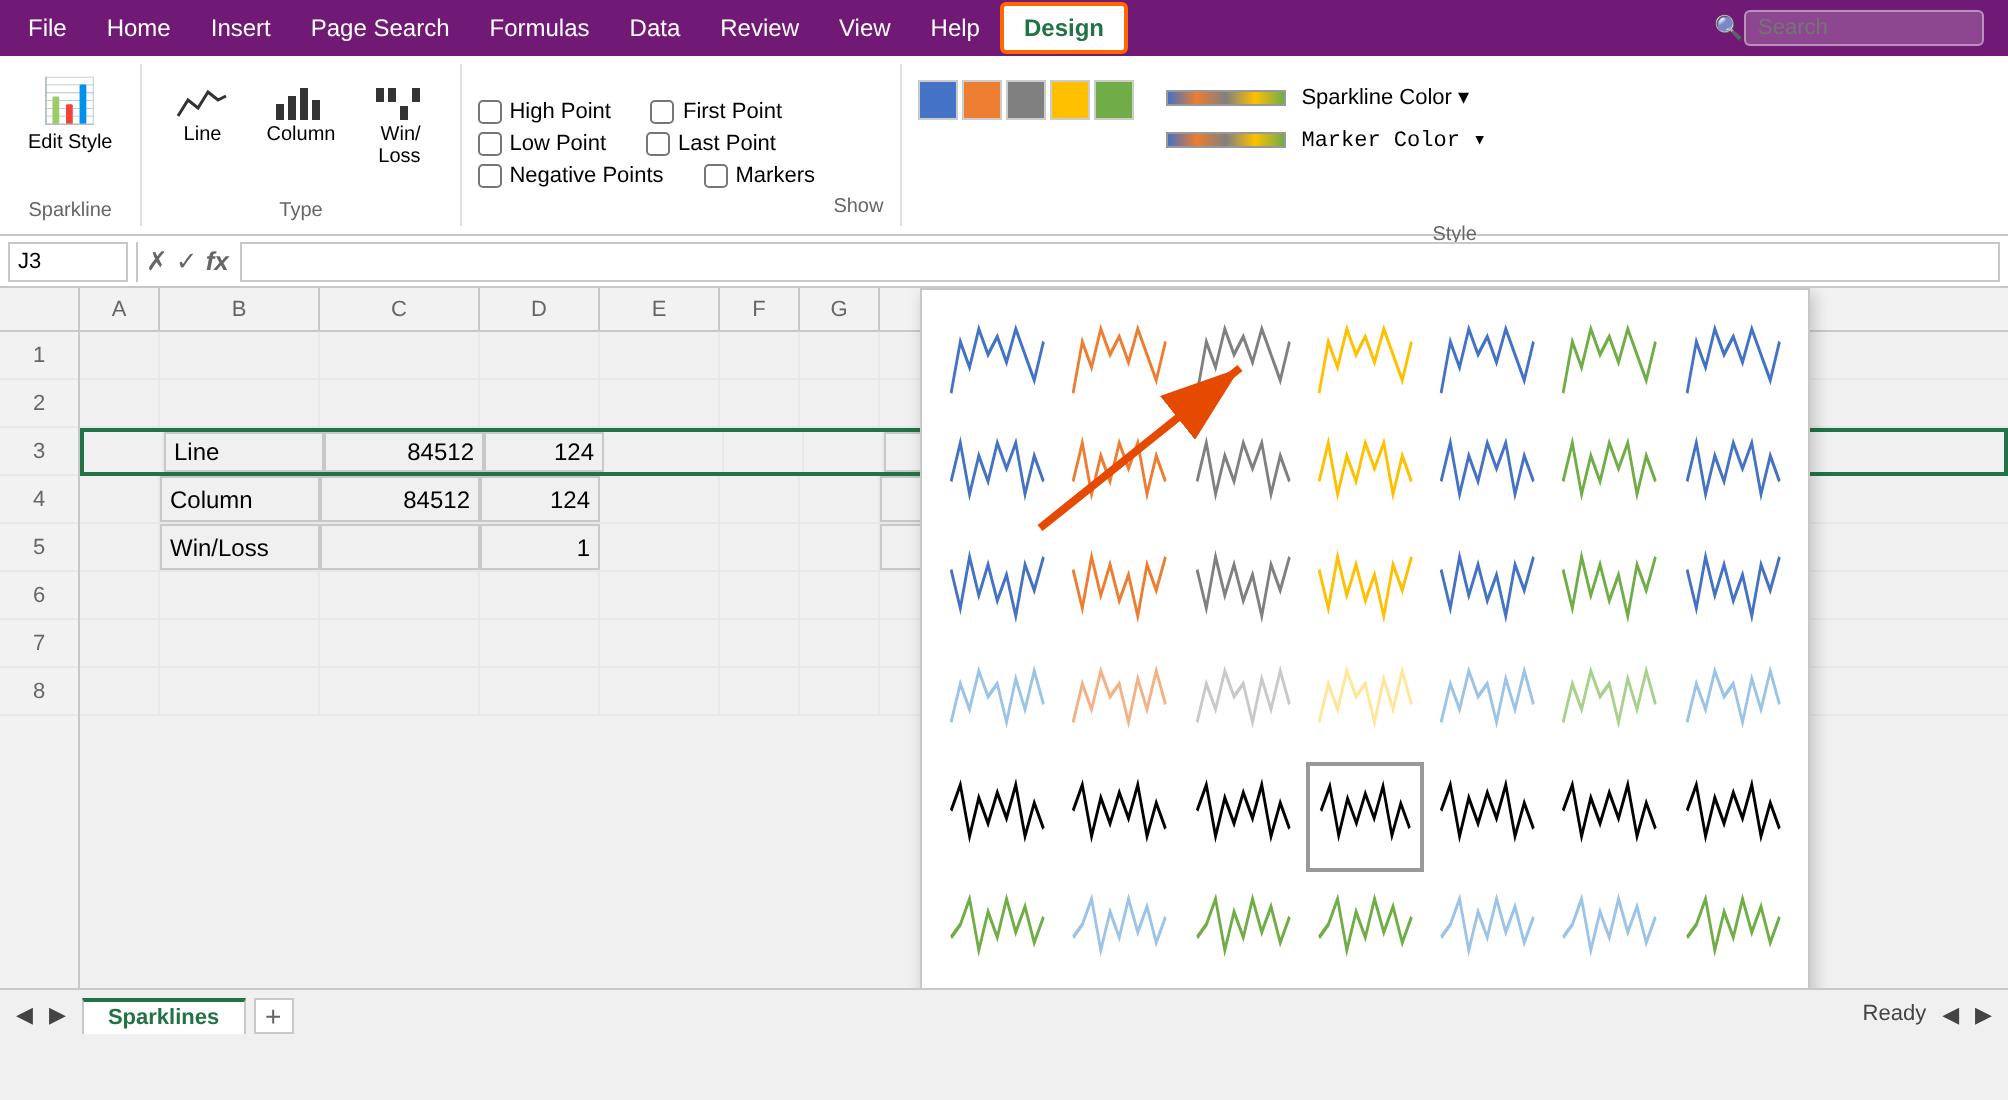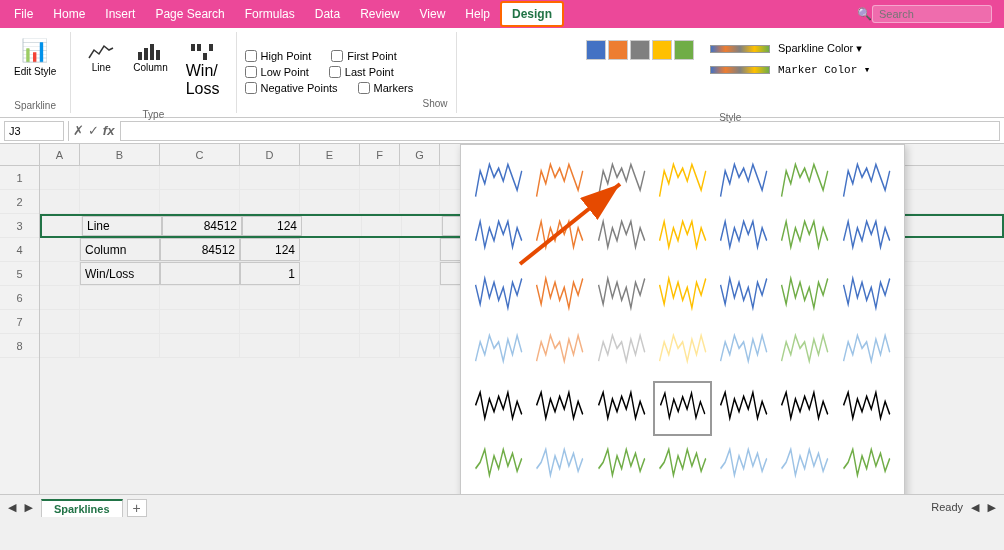--- a/index.html
+++ b/index.html
@@ -1,20 +1,20 @@
 <!DOCTYPE html>
 <html><head>
   <meta charset="utf-8">
   <style>
     * { box-sizing: border-box; margin: 0; padding: 0; font-family: 'Segoe UI', Arial, sans-serif; }
     body { background: #f0f0f0; font-size: 12px; }
 
     
     .menu-bar {
-      background: #ec4899;
+      background: #701a75;
       display: flex;
       align-items: center;
       height: 28px;
       padding: 0 4px;
     }
     .menu-item {
       color: white;
       padding: 4px 10px;
       font-size: 12px;
       cursor: pointer;
@@ -344,21 +344,21 @@
         </svg>
         <span>Column</span>
       </div>
       <div class="type-btn">
         <svg width="28" height="20" viewBox="0 0 28 20">
           <rect x="2" y="2" width="4" height="7" fill="#333"></rect>
           <rect x="8" y="2" width="4" height="7" fill="#333"></rect>
           <rect x="14" y="11" width="4" height="7" fill="#333"></rect>
           <rect x="20" y="2" width="4" height="7" fill="#333"></rect>
         </svg>
-        <span style="font-size:16px; text-align:left; line-height:1.1;">Win/<br>Loss</span>
+        <span style="font-size:10px; text-align:right; line-height:1.1;">Win/<br>Loss</span>
       </div>
     </div>
     <div class="ribbon-group-label">Type</div>
   </div>
 
   <div class="show-group" style="min-width:220px; flex: 0 0 220px;">
     <div style="flex:1; display:flex; flex-direction:column; justify-content:center; gap:2px; padding:4px 0;">
       <div class="show-row">
         <div class="checkbox-item">
           <input type="checkbox" id="cb-high" style="">
@@ -387,21 +387,21 @@
         <div class="checkbox-item">
           <input type="checkbox" id="cb-mark" style="">
           <label for="cb-mark">Markers</label>
         </div>
       </div>
     </div>
     <div class="ribbon-group-label">Show</div>
   </div>
 
   <div class="style-group">
-    <div style="display:flex; gap:4px; flex:1; align-items:flex-start; padding:4px 0;justify-content:center;">
+    <div style="display:flex; gap:4px; flex:1; align-items:flex-start; padding:4px 0;">
 
       <div style="display:grid; grid-template-columns:repeat(5,20px); grid-template-rows:repeat(3,20px); gap:2px;">
         <div style="background:linear-gradient(90deg,#4472C4 100%); height:20px; width:20px; border:1px solid #ccc;"></div>
         <div style="background:linear-gradient(90deg,#ED7D31 100%); height:20px; width:20px; border:1px solid #ccc;"></div>
         <div style="background:linear-gradient(90deg,#808080 100%); height:20px; width:20px; border:1px solid #ccc;"></div>
         <div style="background:linear-gradient(90deg,#FFC000 100%); height:20px; width:20px; border:1px solid #ccc;"></div>
         <div style="background:linear-gradient(90deg,#70AD47 100%); height:20px; width:20px; border:1px solid #ccc;"></div>
       </div>
       <div style="display:flex; flex-direction:column; gap:4px; margin-left:8px;">
         <div class="color-btn">

